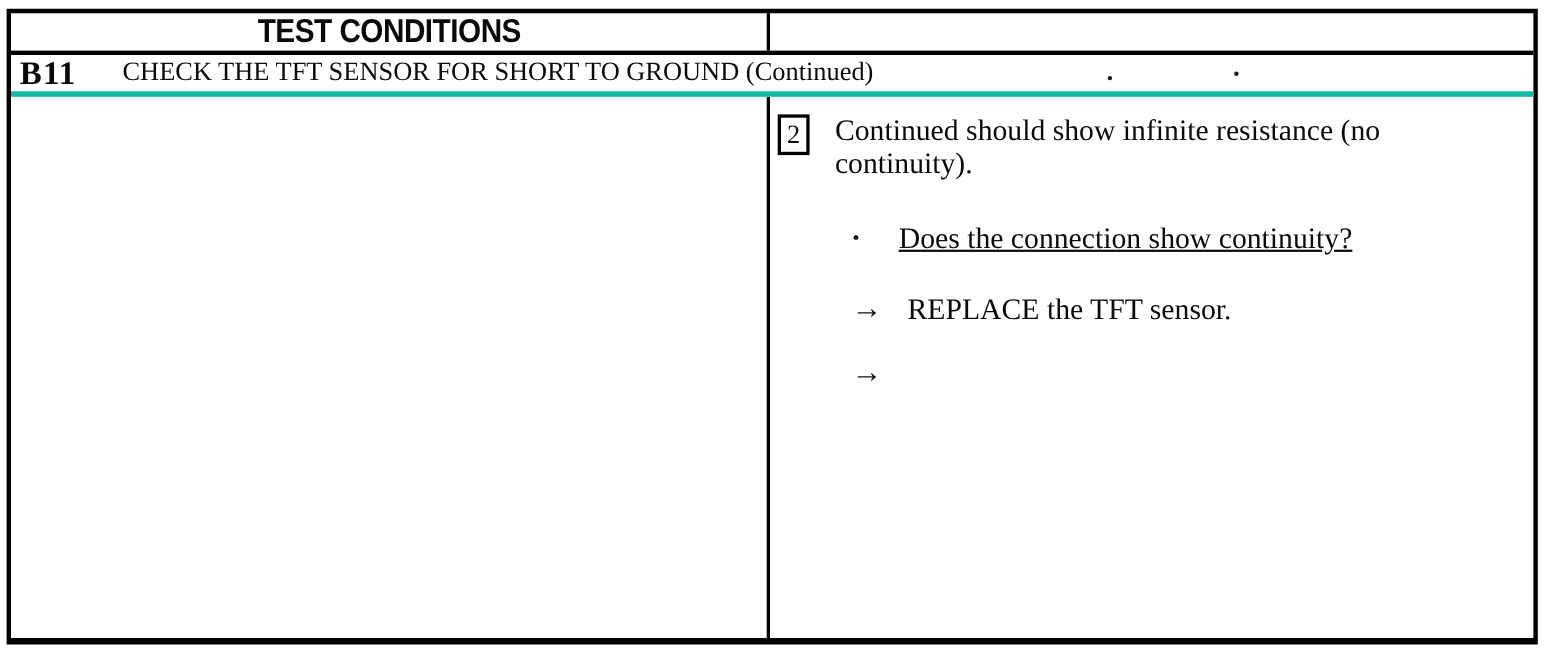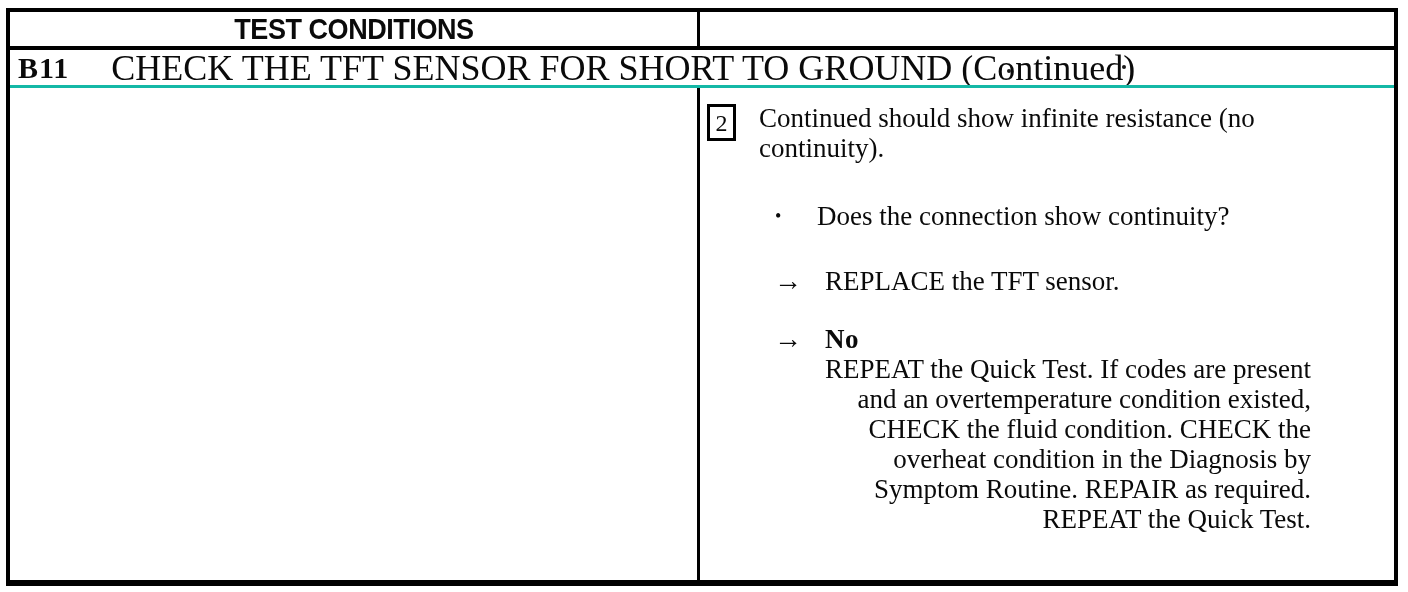--- a/index.html
+++ b/index.html
@@ -50,35 +50,35 @@
     font-weight: 700;
     font-size: 30px;
     letter-spacing: -0.5px;
     transform: scaleX(0.9);
     white-space: nowrap;
   }
   
   .section-row {
     position: relative;
     height: 38px;
-    border-bottom: 3px solid #14b8a6;
+    border-bottom: 5px solid #14b8a6;
     display: flex;
     align-items: center;
     padding-left: 8px;
     flex: 0 0 auto;
     overflow: hidden;
   }
   .section-id {
     font-weight: 700;
     font-size: 30px;
     letter-spacing: 1px;
   }
   .section-title {
     margin-left: 42px;
-    font-size: 36px;
+    font-size: 24px;
     white-space: nowrap;
   }
   .speck {
     position: absolute;
     width: 4px; height: 4px;
     background: #1a1a1a;
     border-radius: 50%;
   }
   .speck-1 { left: 997px; top: 19px; }
   .speck-2 { left: 1112px; top: 15px; }
@@ -123,21 +123,21 @@
   .question {
     display: flex;
     align-items: flex-start;
     margin: 38px 0 0 75px;
   }
   .q-bullet {
     font-size: 18px;
     line-height: 30px;
     width: 12px;
   }
-  .q-text { margin-left: 30px; }
+  .q-text { margin-left: 30px; text-decoration: underline; }
   .result {
     display: flex;
     align-items: flex-start;
     margin-left: 74px;
   }
   .result-yes { margin-top: 35px; }
   .result-no  { margin-top: 28px; }
   .result-arrow {
     width: 27px;
     font-size: 28px;
@@ -145,21 +145,20 @@
     flex: 0 0 auto;
   }
   .result-body { margin-left: 24px; }
   .result-label {
     font-weight: 700;
     letter-spacing: 0.5px;
   }
   .result-action {
     max-width: 600px;
     white-space: pre-line;
-    text-align: right;
   }
 </style>
 </head>
 <body>
 
 <div class="page">
   <div class="doc-table">
 
     <div class="header-row">
       <div class="cell-left header-cell">
@@ -191,28 +190,19 @@
 
         <div class="result result-yes">
           <span class="result-arrow">→</span>
           <div class="result-body">
             <div class="result-action">REPLACE the TFT sensor.</div>
           </div>
         </div>
 
         <div class="result result-no">
           <span class="result-arrow">→</span>
-          <div class="result-body">
-            <div class="result-label">No</div>
-            <div class="result-action">REPEAT the Quick Test. If codes are present
-and an overtemperature condition existed,
-CHECK the fluid condition. CHECK the
-overheat condition in the Diagnosis by
-Symptom Routine. REPAIR as required.
-REPEAT the Quick Test.</div>
-          </div>
         </div>
 
       </div>
     </div>
 
   </div>
 </div>
 
 </body></html>

